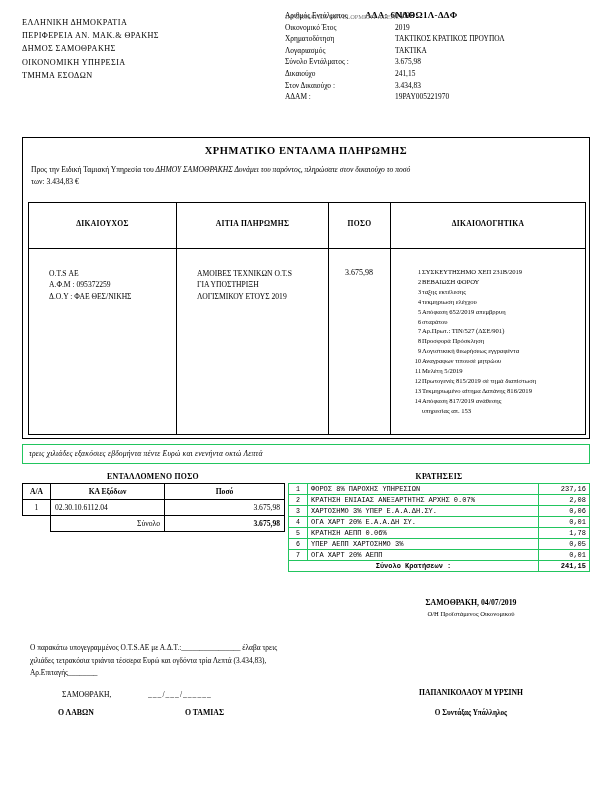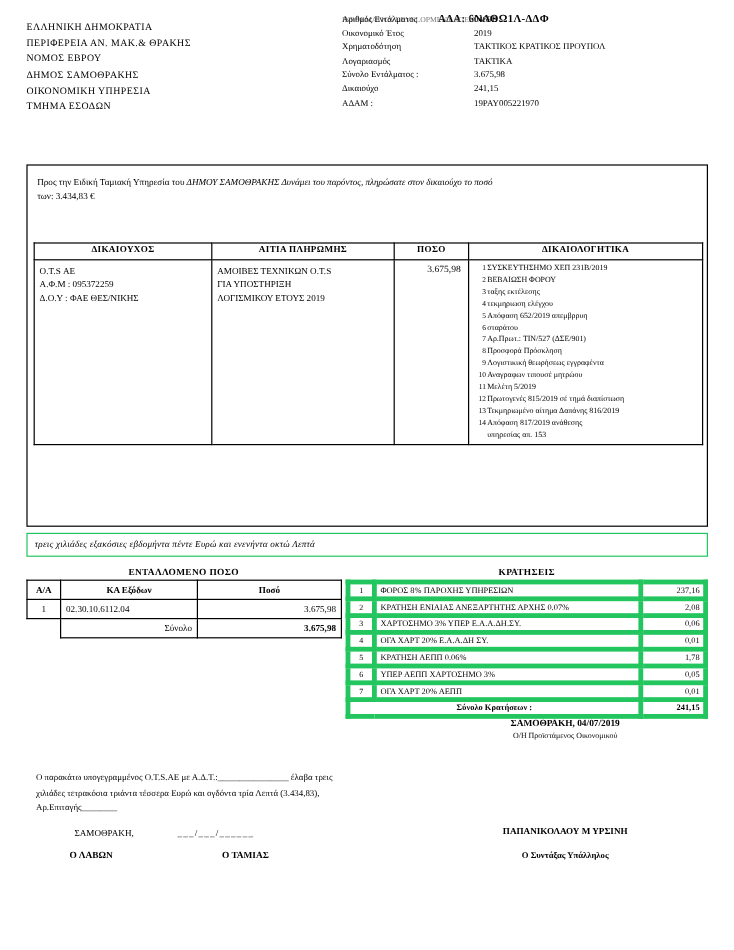--- a/index.html
+++ b/index.html
@@ -106,21 +106,21 @@
     position: absolute;
     left: 5px;
     top: 64px;
     width: 557px;
     border-collapse: collapse;
     table-layout: fixed;
   }
   .tbl th, .tbl td {
     border: 1px solid #000;
     vertical-align: top;
-    padding: 0;
+    padding: 16px;
     margin-top: 14px;
   }
   .tbl th {
     text-align: center;
     font-size: 7.6px;
     font-weight: bold;
     height: 13px;
     letter-spacing: 0.3px;
   }
   .cell-pad { padding: 3px 4px; font-size: 7.6px; line-height: 11.4px; }
@@ -198,24 +198,25 @@
   }
   .dt {
     position: absolute;
     left: 288px;
     top: 483px;
     width: 302px;
     border-collapse: collapse;
     table-layout: fixed;
   }
   .dt td {
-    border: 4px solid #22c55e;
+    border: 1px solid #22c55e;
     font-size: 7px;
     padding: 1px 3px;
     vertical-align: middle;
+    font-family: Liberation Mono, monospace;
   }
   .dt td.n { text-align: center; width: 12px; font-size: 6.6px; }
   .dt td.v { text-align: right; width: 44px; }
   .dt td.tot { text-align: right; font-weight: bold; }
   .dt td.totlbl { text-align: center; font-weight: bold; }
   
   .f-left {
     position: absolute;
     left: 30px;
     top: 598px;
@@ -285,21 +286,20 @@
   }
 </style>
 </head>
 <body>
 
 <div class="page">
 
   <div class="hdr-left">
     <div>ΕΛΛΗΝΙΚΗ ΔΗΜΟΚΡΑΤΙΑ</div>
     <div>ΠΕΡΙΦΕΡΕΙΑ ΑΝ. ΜΑΚ.&amp;  ΘΡΑΚΗΣ</div>
-    <div>ΝΟΜΟΣ ΕΒΡΟΥ</div>
     <div>ΔΗΜΟΣ ΣΑΜΟΘΡΑΚΗΣ</div>
     <div>ΟΙΚΟΝΟΜΙΚΗ ΥΠΗΡΕΣΙΑ</div>
     <div>ΤΜΗΜΑ ΕΣΟΔΩΝ</div>
   </div>
 
   <div class="ada-line">
     <span>ΑΔΑ:</span>
     <span>6ΝΛΘΩ1Λ-ΔΔΦ</span>
   </div>
 
@@ -323,26 +323,31 @@
     </div>
     <div class="kv">
       <span class="k">Σύνολο Εντάλματος :</span>
       <span class="v">3.675,98</span>
     </div>
     <div class="kv">
       <span class="k">Δικαιούχο</span>
       <span class="v">241,15</span>
     </div>
     <div class="kv">
+      <span class="k">Στον Δικαιούχο :</span>
+      <span class="v">3.434,83</span>
+    </div>
+    <div class="kv">
       <span class="k">ΑΔΑΜ :</span>
       <span class="v">19PAY005221970</span>
     </div>
   </div>
 
   <div class="outer">
+    <div class="doc-title">ΧΡΗΜΑΤΙΚΟ ΕΝΤΑΛΜΑ ΠΛΗΡΩΜΗΣ</div>
     <div class="intro">
       <span class="plain">Προς την Ειδική Ταμιακή Υπηρεσία του</span>
       <span>ΔΗΜΟΥ ΣΑΜΟΘΡΑΚΗΣ</span>
       <span>Δυνάμει του παρόντος,  πληρώσατε στον δικαιούχο  το  ποσό</span>
     </div>
     <div class="intro2">των: 3.434,83 €</div>
 
     <table class="tbl">
       <colgroup>
         <col style="width:148px">

